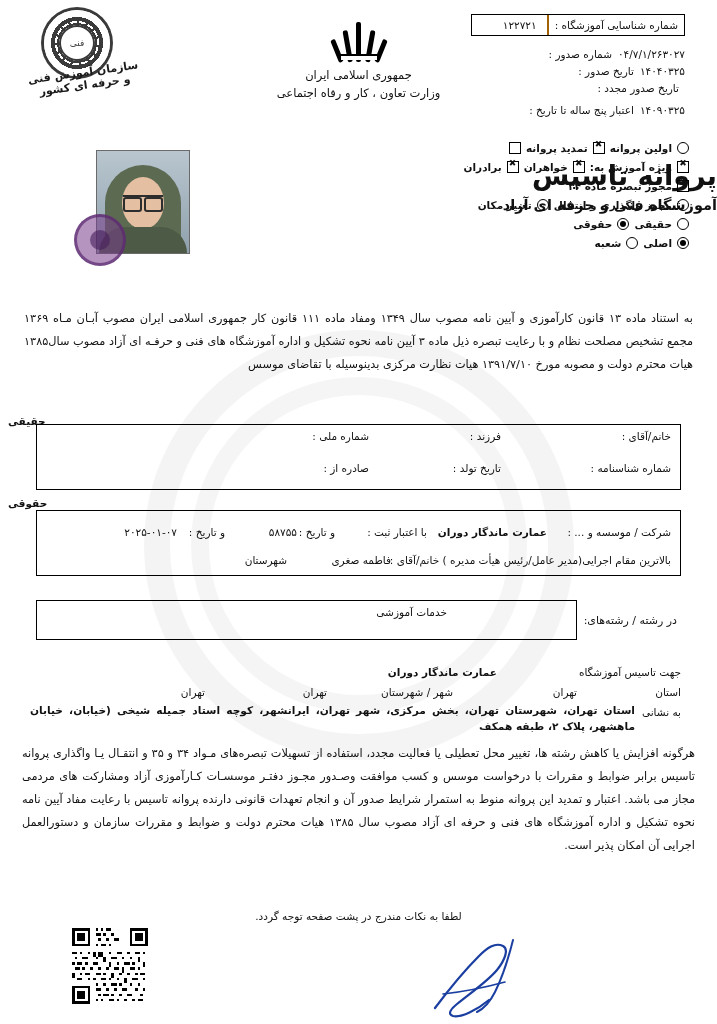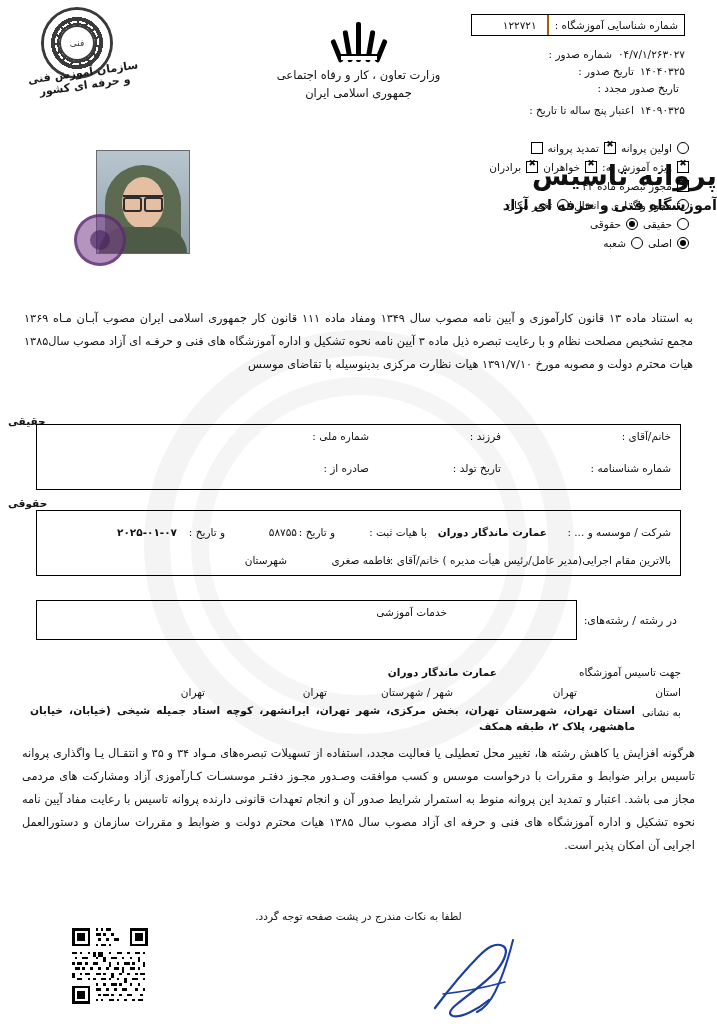--- a/index.html
+++ b/index.html
@@ -141,21 +141,21 @@
     padding-left:40px;
   }
   .title .t1{font-size:27px;font-weight:bold;letter-spacing:-0.5px;}
   .title .t2{font-size:14.5px;font-weight:bold;margin-top:6px;}
 
   
   .checks{
     position:absolute;top:138px;right:28px;width:240px;font-size:10.5px;z-index:2;
   }
   .checks .crow{display:flex;align-items:center;justify-content:flex-start;height:19px;gap:5px;}
-  .checks .crow .txt{white-space:nowrap;}
+  .checks .crow .txt{white-space:nowrap;font-weight:bold;}
   .cb{width:10px;height:10px;border:1px solid #000;display:inline-block;flex:none;}
   .cbx{position:relative;}
   .cbx:after{content:"✖";position:absolute;left:0;top:-4px;font-size:9px;line-height:10px;width:10px;text-align:center;}
   .cr{width:10px;height:10px;border:1px solid #000;border-radius:50%;display:inline-block;flex:none;position:relative;}
   .cr.on:after{content:"";position:absolute;left:2px;top:2px;width:6px;height:6px;border-radius:50%;background:#000;}
 
   
   .intro{
     position:absolute;top:307px;right:24px;left:24px;
     font-size:11.3px;line-height:23px;text-align:justify;z-index:2;
@@ -222,22 +222,22 @@
 
   <div class="hdr-center">
     <div class="emblem">
       <span class="s1"></span>
         <span class="s2"></span>
         <span class="s3"></span>
         <span class="s4"></span>
         <span class="s5"></span>
       <div class="bar"></div>
     </div>
+    <div>جمهوری اسلامی ایران</div>
     <div>وزارت تعاون ، کار و رفاه اجتماعی</div>
-    <div>جمهوری اسلامی ایران</div>
   </div>
 
   <div class="logo">
     <div class="gear">
       <div class="inner">فنی</div>
     </div>
     <div class="orgname">سازمان آموزش فنی و حرفه ای کشور</div>
   </div>
 
   <div class="photo-frame">
@@ -302,26 +302,26 @@
   <div class="frow" style="top:430px;right:216px;margin-left:8px;">فرزند :</div>
   <div class="frow" style="top:430px;right:348px;">شماره ملی :</div>
   <div class="frow" style="top:462px;right:46px;">شماره شناسنامه :</div>
   <div class="frow" style="top:462px;right:216px;">تاریخ تولد :</div>
   <div class="frow" style="top:462px;right:348px;">صادره از :</div>
 
   <div class="side-lbl" style="top:497px;left:8px;">حقوقی</div>
   <div class="fbox" style="top:510px;right:36px;left:36px;height:66px;"></div>
   <div class="frow" style="top:526px;right:46px;">شرکت / موسسه و ... :</div>
   <div class="frow" style="top:526px;right:170px;font-weight:bold;">عمارت ماندگار دوران</div>
-  <div class="frow" style="top:526px;right:290px;">با هیات ثبت :</div>
+  <div class="frow" style="top:526px;right:290px;">با اعتبار ثبت :</div>
   <div class="frow" style="top:526px;right:382px;">و تاریخ :</div>
 
   <div class="frow" style="top:526px;right:420px;">۵۸۷۵۵</div>
   <div class="frow" style="top:526px;right:492px;">و تاریخ :</div>
-  <div class="frow" style="top:526px;right:540px;font-weight:bold;">۲۰۲۵-۰۱-۰۷</div>
+  <div class="frow" style="top:526px;right:540px;">۲۰۲۵-۰۱-۰۷</div>
 
   <div class="frow" style="top:554px;right:46px;">بالاترین مقام اجرایی(مدیر عامل/رئیس هیأت مدیره ) خانم/آقای :</div>
   <div class="frow" style="top:554px;right:326px;">فاطمه صغری</div>
   <div class="frow" style="top:554px;right:430px;">شهرستان</div>
 
   <div class="frow" style="top:614px;right:40px;font-size:11px;">در رشته / رشته‌های:</div>
   <div class="fbox" style="top:600px;right:140px;left:36px;height:40px;"></div>
   <div class="frow" style="top:606px;right:270px;">خدمات آموزشی</div>
 
   <div class="frow" style="top:666px;right:36px;">جهت تاسیس آموزشگاه</div>

